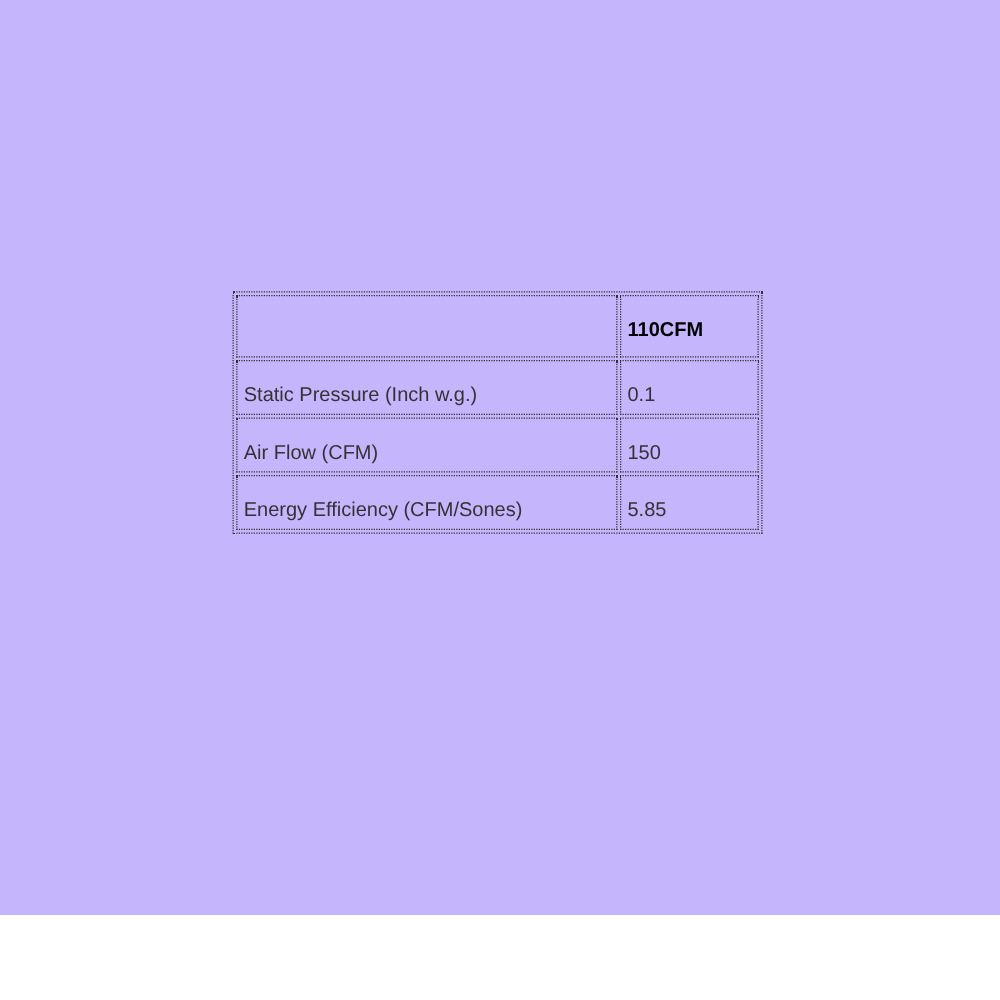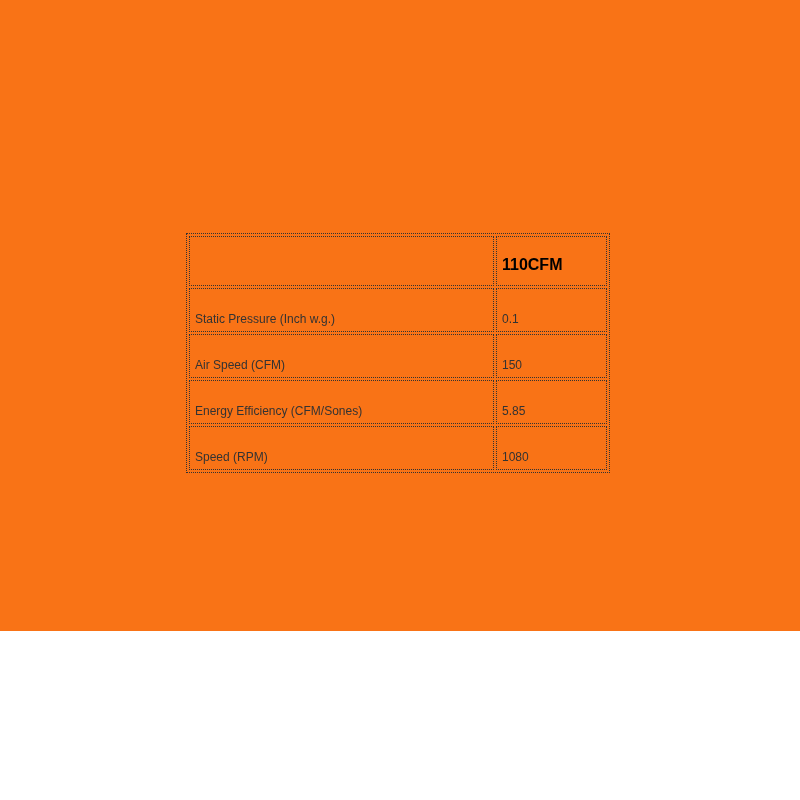--- a/index.html
+++ b/index.html
@@ -1,39 +1,39 @@
 <!DOCTYPE html>
 <html><head>
 <meta charset="utf-8">
 <style>
   * { margin: 0; padding: 0; box-sizing: border-box; }
   html, body { background: #ffffff; }
   .canvas {
     position: relative;
     width: 800px;
-    height: 631px;
-    background: #f97316;
+    height: 732px;
+    background: #c4b5fd;
     overflow: hidden;
     font-family: "Liberation Sans", sans-serif;
   }
   table.spec-table {
     position: absolute;
     left: 186px;
     top: 233px;
     width: 424px;
     border-collapse: separate;
     border-spacing: 2px;
     border: 1px dotted #333333;
     table-layout: fixed;
   }
   table.spec-table th,
   table.spec-table td {
     border: 1px dotted #333333;
     font-family: "Liberation Sans", sans-serif;
-    font-size: 12px;
+    font-size: 16px;
     color: #333333;
     text-align: left;
     vertical-align: bottom;
     padding: 1px 3px 5px 5px;
     overflow: hidden;
     white-space: nowrap;
   }
   table.spec-table col.label-col { width: 305px; }
   table.spec-table col.value-col { width: 111px; }
   table.spec-table tr.header-row th {
@@ -57,26 +57,22 @@
     <tbody>
       <tr class="header-row">
         <th></th>
         <th>110CFM</th>
       </tr>
       <tr class="data-row">
         <td>Static Pressure (Inch w.g.)</td>
         <td>0.1</td>
       </tr>
       <tr class="data-row">
-        <td>Air Speed (CFM)</td>
+        <td>Air Flow (CFM)</td>
         <td>150</td>
       </tr>
       <tr class="data-row">
         <td>Energy Efficiency (CFM/Sones)</td>
         <td>5.85</td>
       </tr>
-      <tr class="data-row">
-        <td>Speed (RPM)</td>
-        <td>1080</td>
-      </tr>
     </tbody>
   </table>
 </div>
 
 </body></html>

